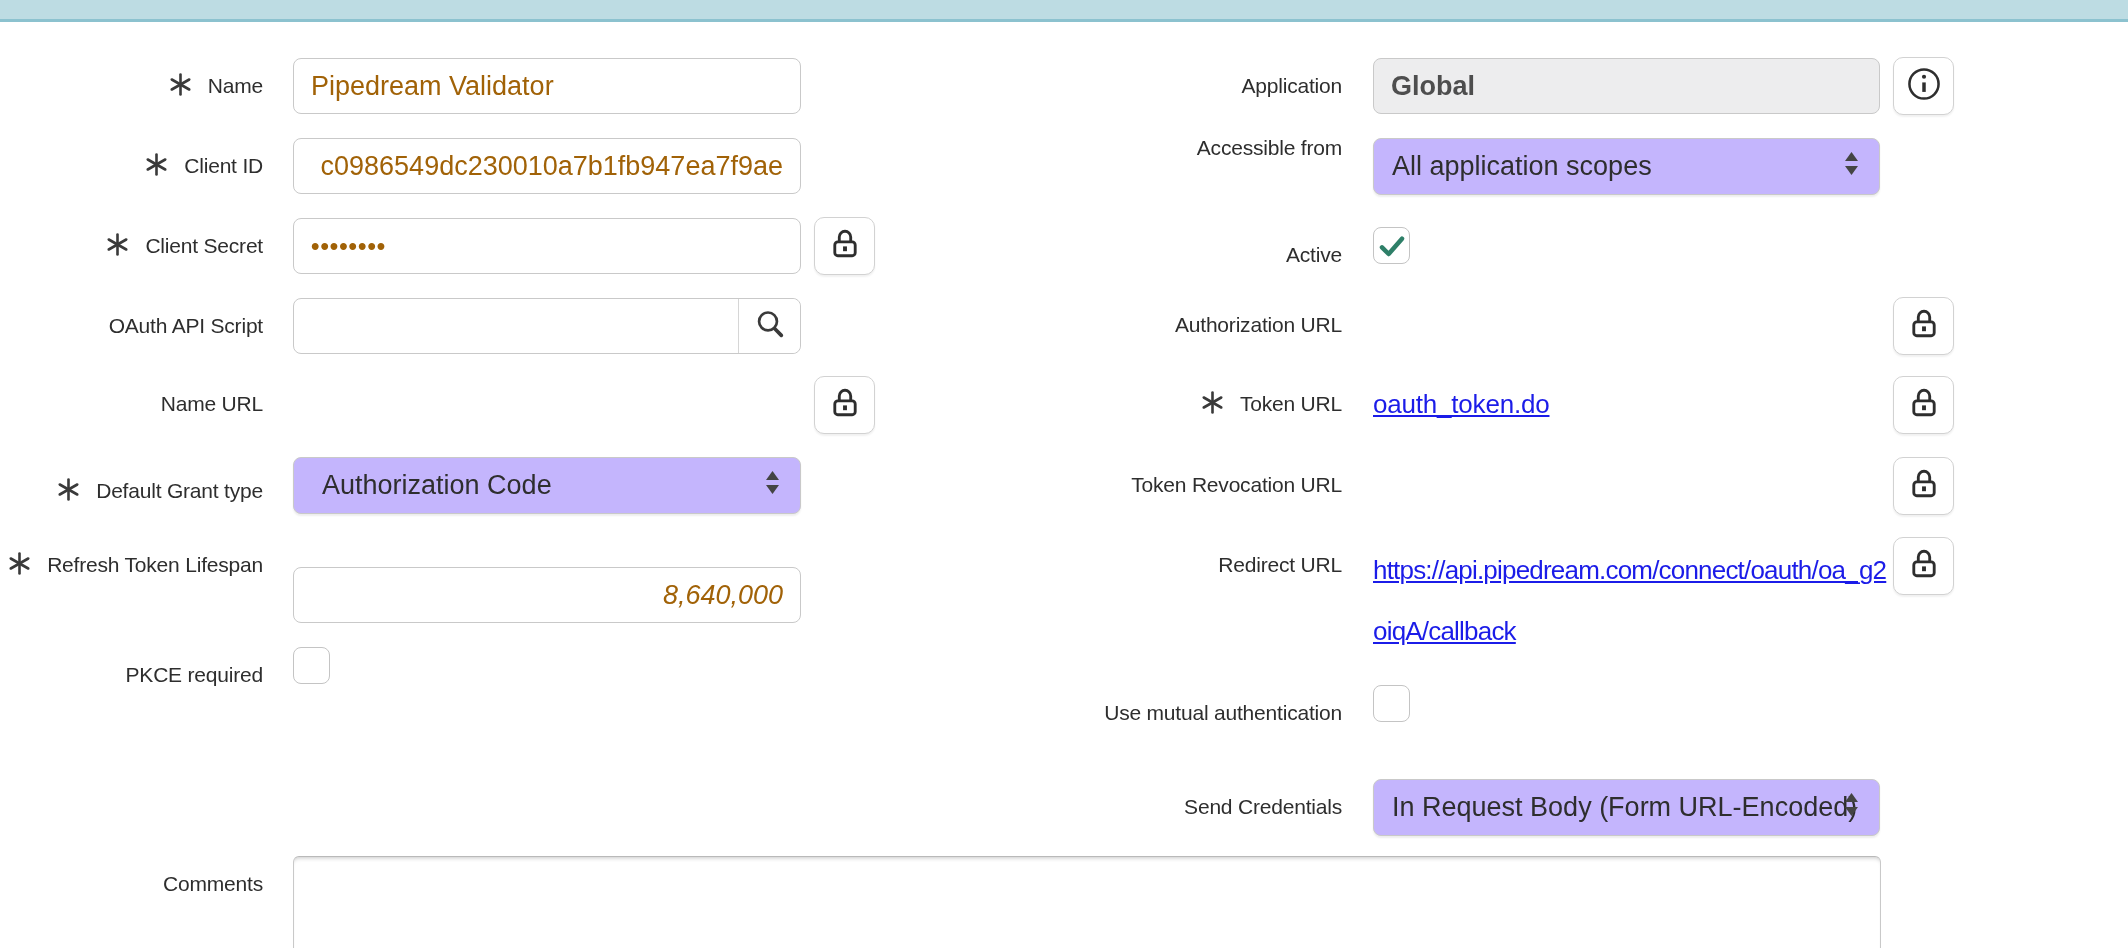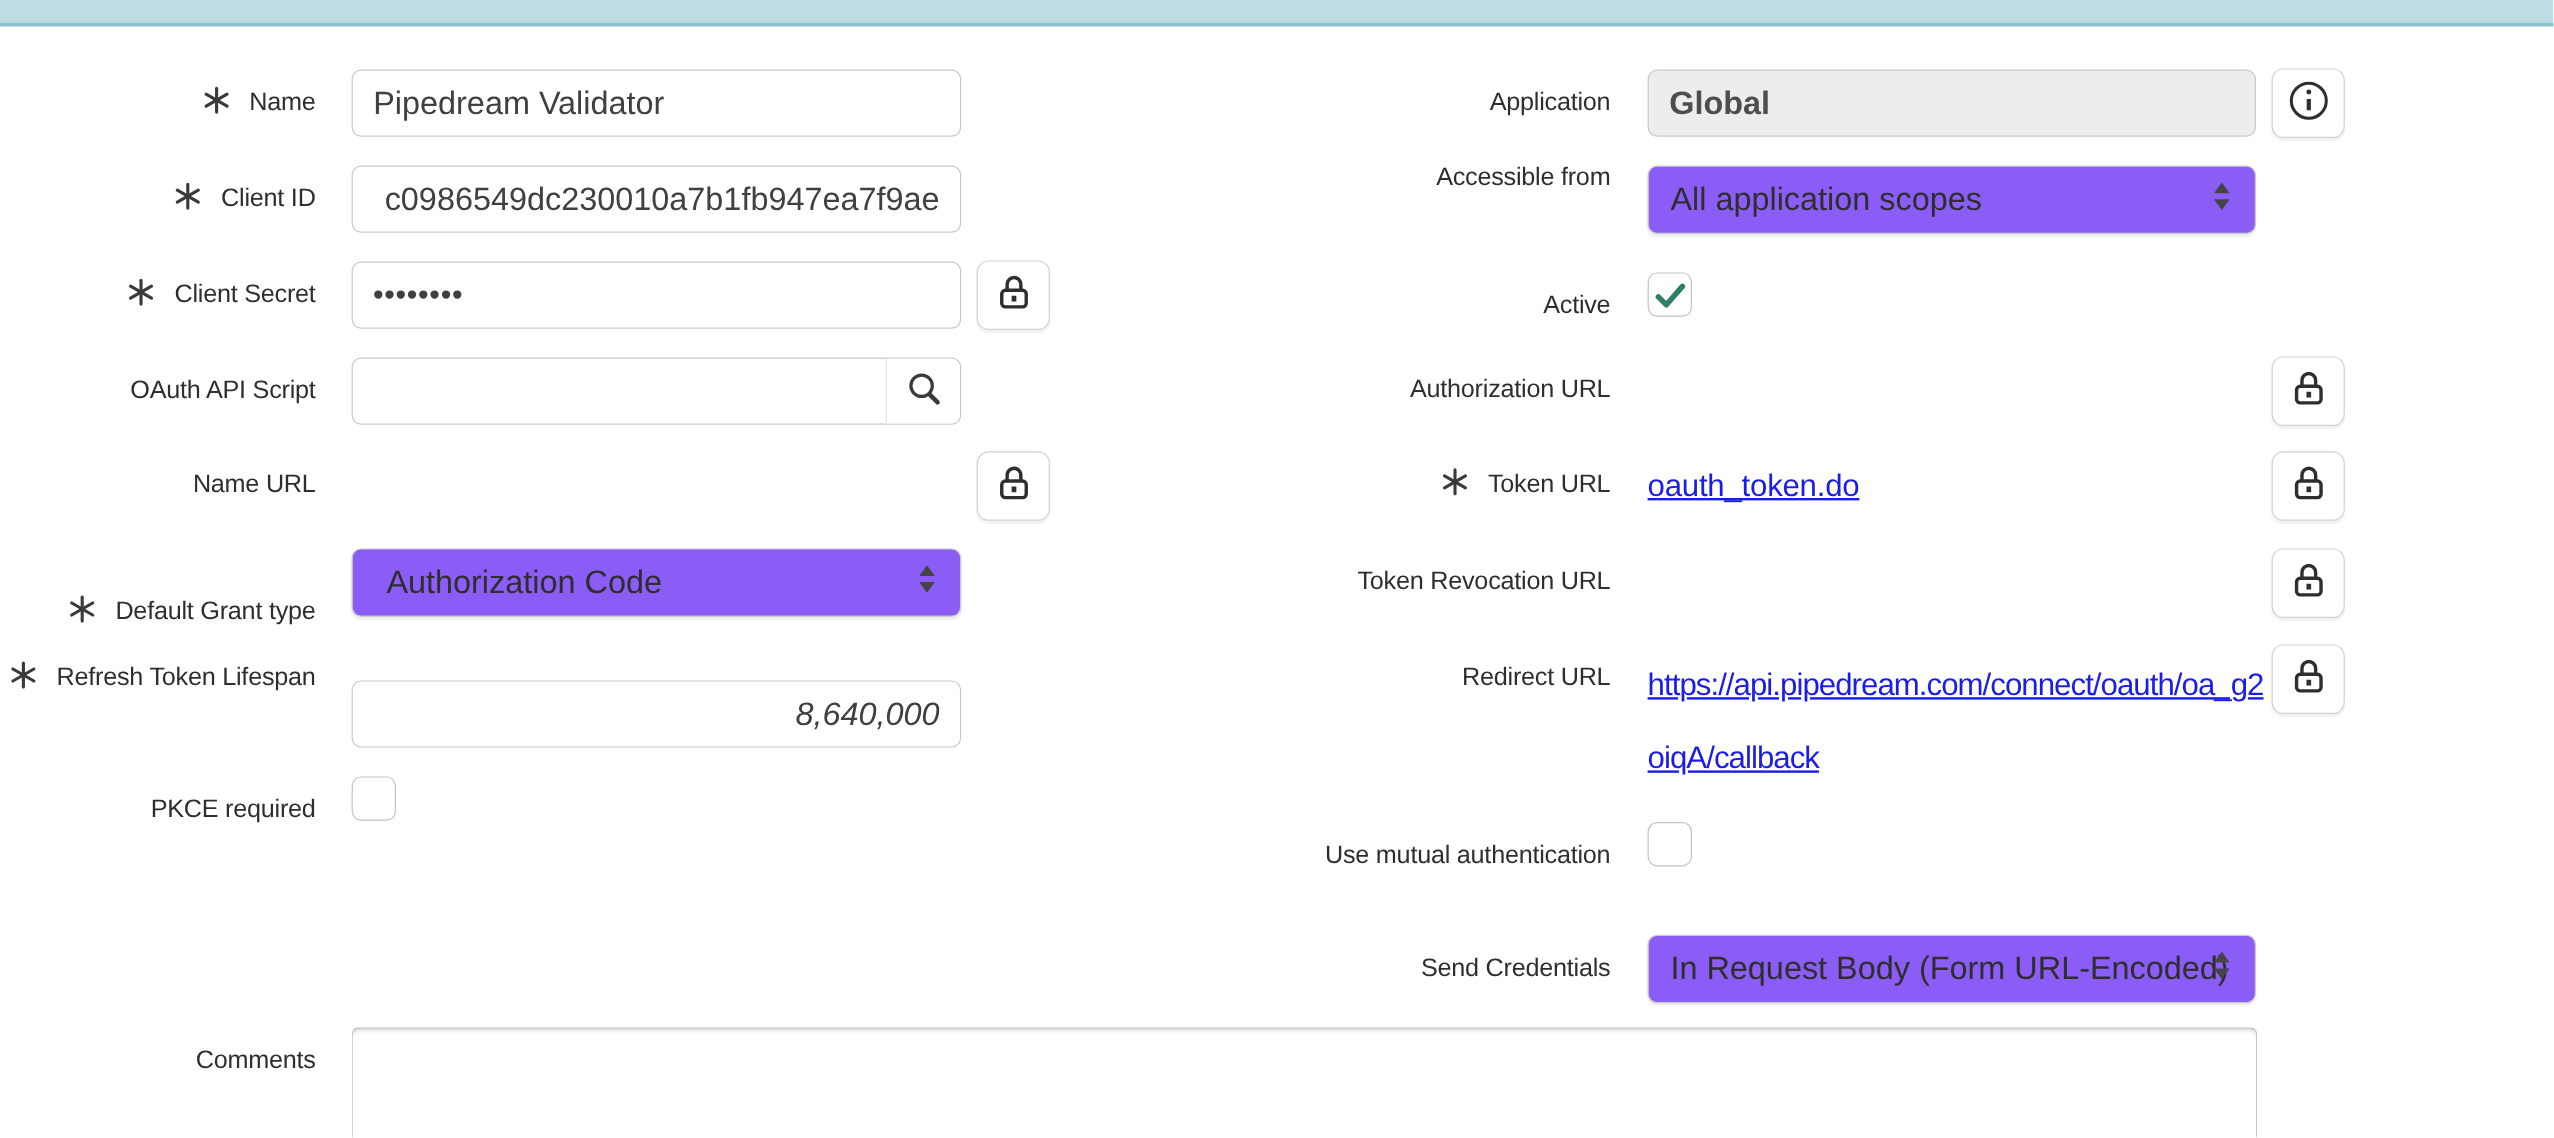--- a/index.html
+++ b/index.html
@@ -17,21 +17,21 @@
   .lbl {
     position:absolute; text-align:right; font-size:21px; line-height:36px;
     padding-top:10px; color:var(--label_text); letter-spacing:-0.2px;
   }
   .lbl-left  { left:0;    width:263px; }
   .lbl-right { left:1062px; width:280px; }
   .req-ast { display:inline-block; vertical-align:-4px; margin-right:15px; }
   
   .inp {
     position:absolute; height:56px; border:1px solid var(--input_border); border-radius:8px;
-    background:#fff; font-family:"Liberation Sans", sans-serif; font-size:27px; color:#404040;
+    background:#fff; font-family:"Liberation Sans", sans-serif; font-size:27px; color:#a16207;
     padding:0 17px; outline:none;
   }
   .inp-left  { left:293px;  width:508px; }
   .inp-right { left:1373px; width:507px; }
   .inp.readonly { background:var(--readonly_bg); color:#4e4e4e; }
   .inp.num { text-align:right; }
   .inp.secret { letter-spacing:1px; font-weight:bold; font-size:24px; }
   
   .ref-group {
     position:absolute; left:293px; width:508px; height:56px;
@@ -41,21 +41,21 @@
     flex:1; border:none; outline:none; background:transparent;
     font-family:"Liberation Sans", sans-serif; font-size:27px; padding:0 17px; color:#2e2e2e;
   }
   .ref-btn {
     width:62px; border-left:1px solid #d6d6d6; display:flex; align-items:center; justify-content:center;
     border-radius:0 8px 8px 0; background:#fff; cursor:pointer;
   }
   
   .sel {
     position:absolute; height:57px; border:1px solid var(--input_border); border-radius:8px;
-    background:#8b5cf6; display:flex; align-items:center; padding:0 52px 0 18px;
+    background:#c4b5fd; display:flex; align-items:center; padding:0 52px 0 18px;
     font-size:27px; color:#2e2e2e; box-shadow:0 2px 2px rgba(0,0,0,0.07); cursor:pointer;
     white-space:nowrap; overflow:hidden;
   }
   .sel-left  { left:293px;  width:508px;padding-left:28px; }
   .sel-right { left:1373px; width:507px; }
   .sel .spinner { position:absolute; right:20px; top:50%; transform:translateY(-50%); }
   
   .icon-btn {
     position:absolute; width:61px; height:58px; border:1px solid #d2d2d2; border-radius:10px;
     background:#fff; display:flex; align-items:center; justify-content:center;
@@ -133,21 +133,21 @@
 
   <div class="lbl lbl-left" style="top:376px"><span>Name URL</span></div>
   <div class="icon-btn btn-col-left" style="top:376px">
       <span><svg width="36" height="36" viewBox="0 0 24 24" fill="none" stroke="#2e2e2e" stroke-width="1.9">
           <rect x="5.2" y="10.6" width="13.6" height="9.2" rx="2"></rect>
           <path d="M8.2 10.6 V7.3 a3.8 3.8 0 0 1 7.6 0 v3.3"></path>
           <line x1="12" y1="13.6" x2="12" y2="16.8" stroke-width="2.6"></line>
         </svg></span>
     </div>
 
-  <div class="lbl lbl-left" style="top:482px"><span class="req-ast"><svg width="25" height="25" viewBox="0 0 24 24" fill="none" stroke="#3a3a3a" stroke-width="2.5" stroke-linecap="round">
+  <div class="lbl lbl-left" style="top:463px"><span class="req-ast"><svg width="25" height="25" viewBox="0 0 24 24" fill="none" stroke="#3a3a3a" stroke-width="2.5" stroke-linecap="round">
           <line x1="12" y1="2.5" x2="12" y2="21.5"></line>
           <line x1="3.6" y1="7.2" x2="20.4" y2="16.8"></line>
           <line x1="20.4" y1="7.2" x2="3.6" y2="16.8"></line>
         </svg></span><span>Default Grant type</span></div>
   <div class="sel sel-left" style="top:457px">
     <span>Authorization Code</span>
     <span class="spinner"><svg width="15" height="25" viewBox="0 0 15 25" fill="#444">
           <polygon points="7.5,1 14,10 1,10"></polygon>
           <polygon points="1,15 14,15 7.5,24"></polygon>
         </svg></span>

